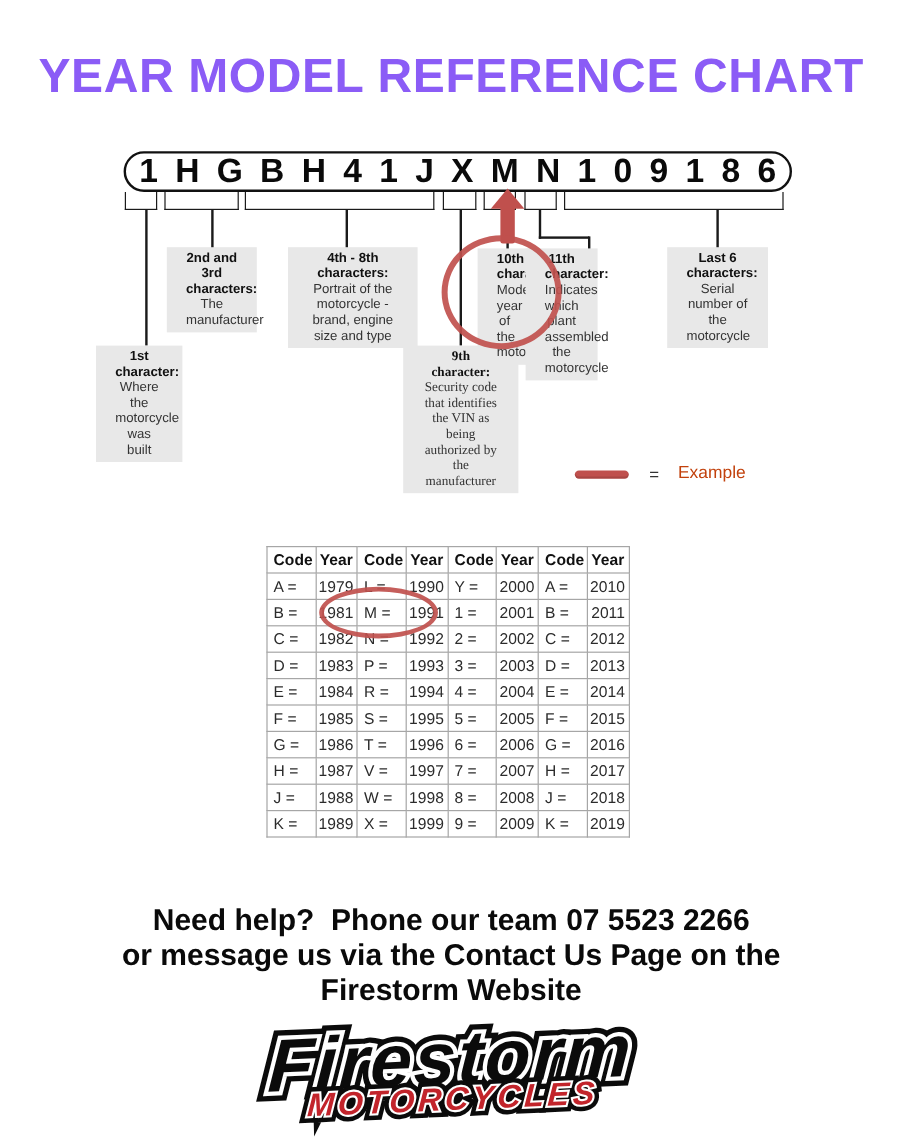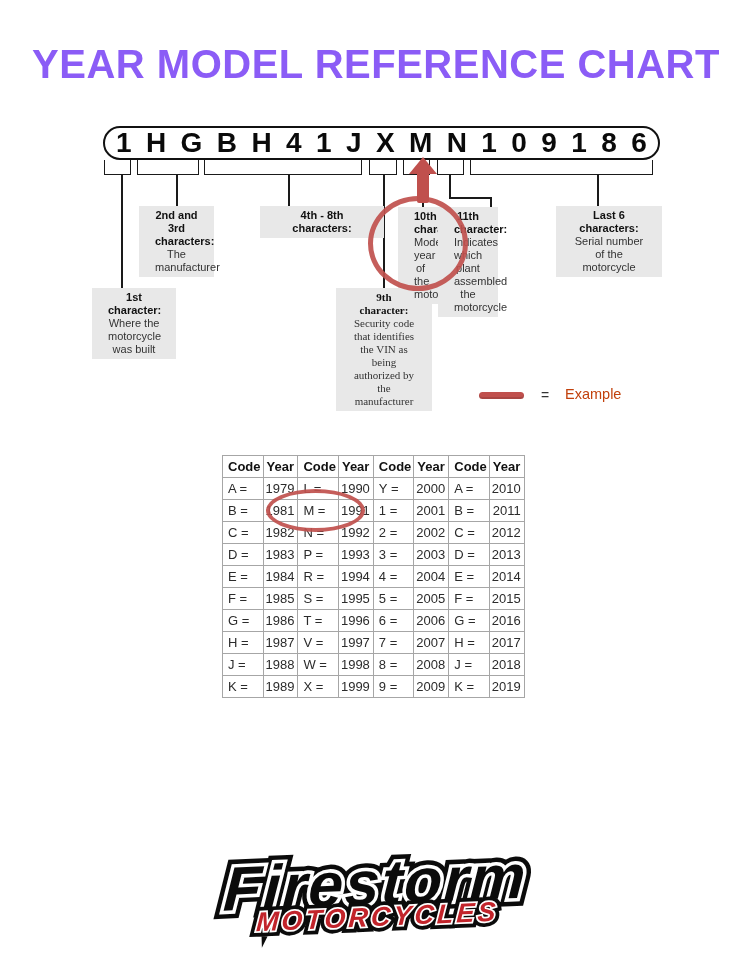--- a/index.html
+++ b/index.html
@@ -36,27 +36,27 @@
     border-left:14px solid transparent;border-right:14px solid transparent;
     border-bottom:17px solid var(--accent-red,#c0504d);}
   .big-circle{position:absolute;left:368px;top:196px;width:100px;height:95px;
     border:5px solid var(--accent-red,#c0504d);border-radius:50%;z-index:6;opacity:.92;}
   .table-oval{position:absolute;left:266px;top:489px;width:99px;height:43px;
     border:4px solid var(--accent-red,#c0504d);border-radius:50%;z-index:6;opacity:.92;}
   
   .cb{position:absolute;background:var(--callout-bg,#e8e8e8);text-align:center;
     font-size:11px;line-height:13px;color:#333;padding:3px 16px;z-index:2;}
   .cb-title{font-weight:bold;color:#111;white-space:pre-line;}
-  .cb1{left:92px;top:288px;width:84px;}
+  .cb1{left:80px;top:288px;width:72px;}
   .cb2{left:139px;top:206px;width:75px;}
-  .cb3{left:240px;top:206px;width:124px;margin-left:20px;}
+  .cb3{left:240px;top:206px;width:108px;}
   .cb4{left:336px;top:288px;width:96px;font-family:Liberation Serif, serif;}
   .cb5{left:398px;top:207px;width:45px;}
   .cb6{left:438px;top:207px;width:60px;}
-  .cb7{left:556px;top:206px;width:106px;}
+  .cb7{left:556px;top:206px;width:84px;}
   
   .source{position:absolute;left:93px;top:389px;font-size:12px;color:#333;white-space:pre-wrap;}
   .legend-dash{position:absolute;left:479px;top:392px;width:45px;height:7px;
     background:var(--accent-red,#c0504d);border-radius:4px;box-shadow:inset 0 -2px 0 rgba(0,0,0,.12);}
   .legend-eq{position:absolute;left:541px;top:387px;font-size:14px;color:#333;}
   .legend-label{position:absolute;left:565px;top:386px;font-size:14.5px;color:#c2410c;}
   
   .yc-table{position:absolute;left:222px;top:455px;border-collapse:collapse;
     font-size:13px;color:#2b2b2b;background:#fff;padding-left:12px;}
   .yc-table th,.yc-table td{border:1px solid var(--table-border,#a6a6a6);height:17px;vertical-align:middle;}
@@ -144,20 +144,21 @@
     <div class="cb-body">Where the motorcycle was built</div>
   </div>
   <div class="cb cb2">
     <div class="cb-title">2nd and 3rd
 characters:</div>
     <div class="cb-body">The manufacturer</div>
   </div>
   <div class="cb cb3">
     <div class="cb-title">4th - 8th
 characters:</div>
+    <div class="cb-body">Portrait of the motorcycle - brand, engine size and type</div>
   </div>
   <div class="cb cb4">
     <div class="cb-title">9th character:</div>
     <div class="cb-body">Security code that identifies the VIN as being authorized by the manufacturer</div>
   </div>
   <div class="cb cb5">
     <div class="cb-title">10th
 character:</div>
     <div class="cb-body">Model year of the motorcycle</div>
   </div>
@@ -287,20 +288,25 @@
           <td class="year">1999</td>
           <td class="code">9 =</td>
           <td class="year">2009</td>
           <td class="code">K =</td>
           <td class="year">2019</td>
         </tr>
       </tbody>
   </table>
   <div class="table-oval"></div>
 
+  <div class="help">
+    <div>Need help?  Phone our team 07 5523 2266</div>
+    <div>or message us via the Contact Us Page on the</div>
+    <div>Firestorm Website</div>
+  </div>
 
   <div class="logo">
     <div class="logo-inner">
       <div class="logo-main" data-text="Firestorm">Firestorm</div><br>
       <div class="logo-sub" data-text="MOTORCYCLES">MOTORCYCLES</div>
     </div>
   </div>
 
 </div>
 

